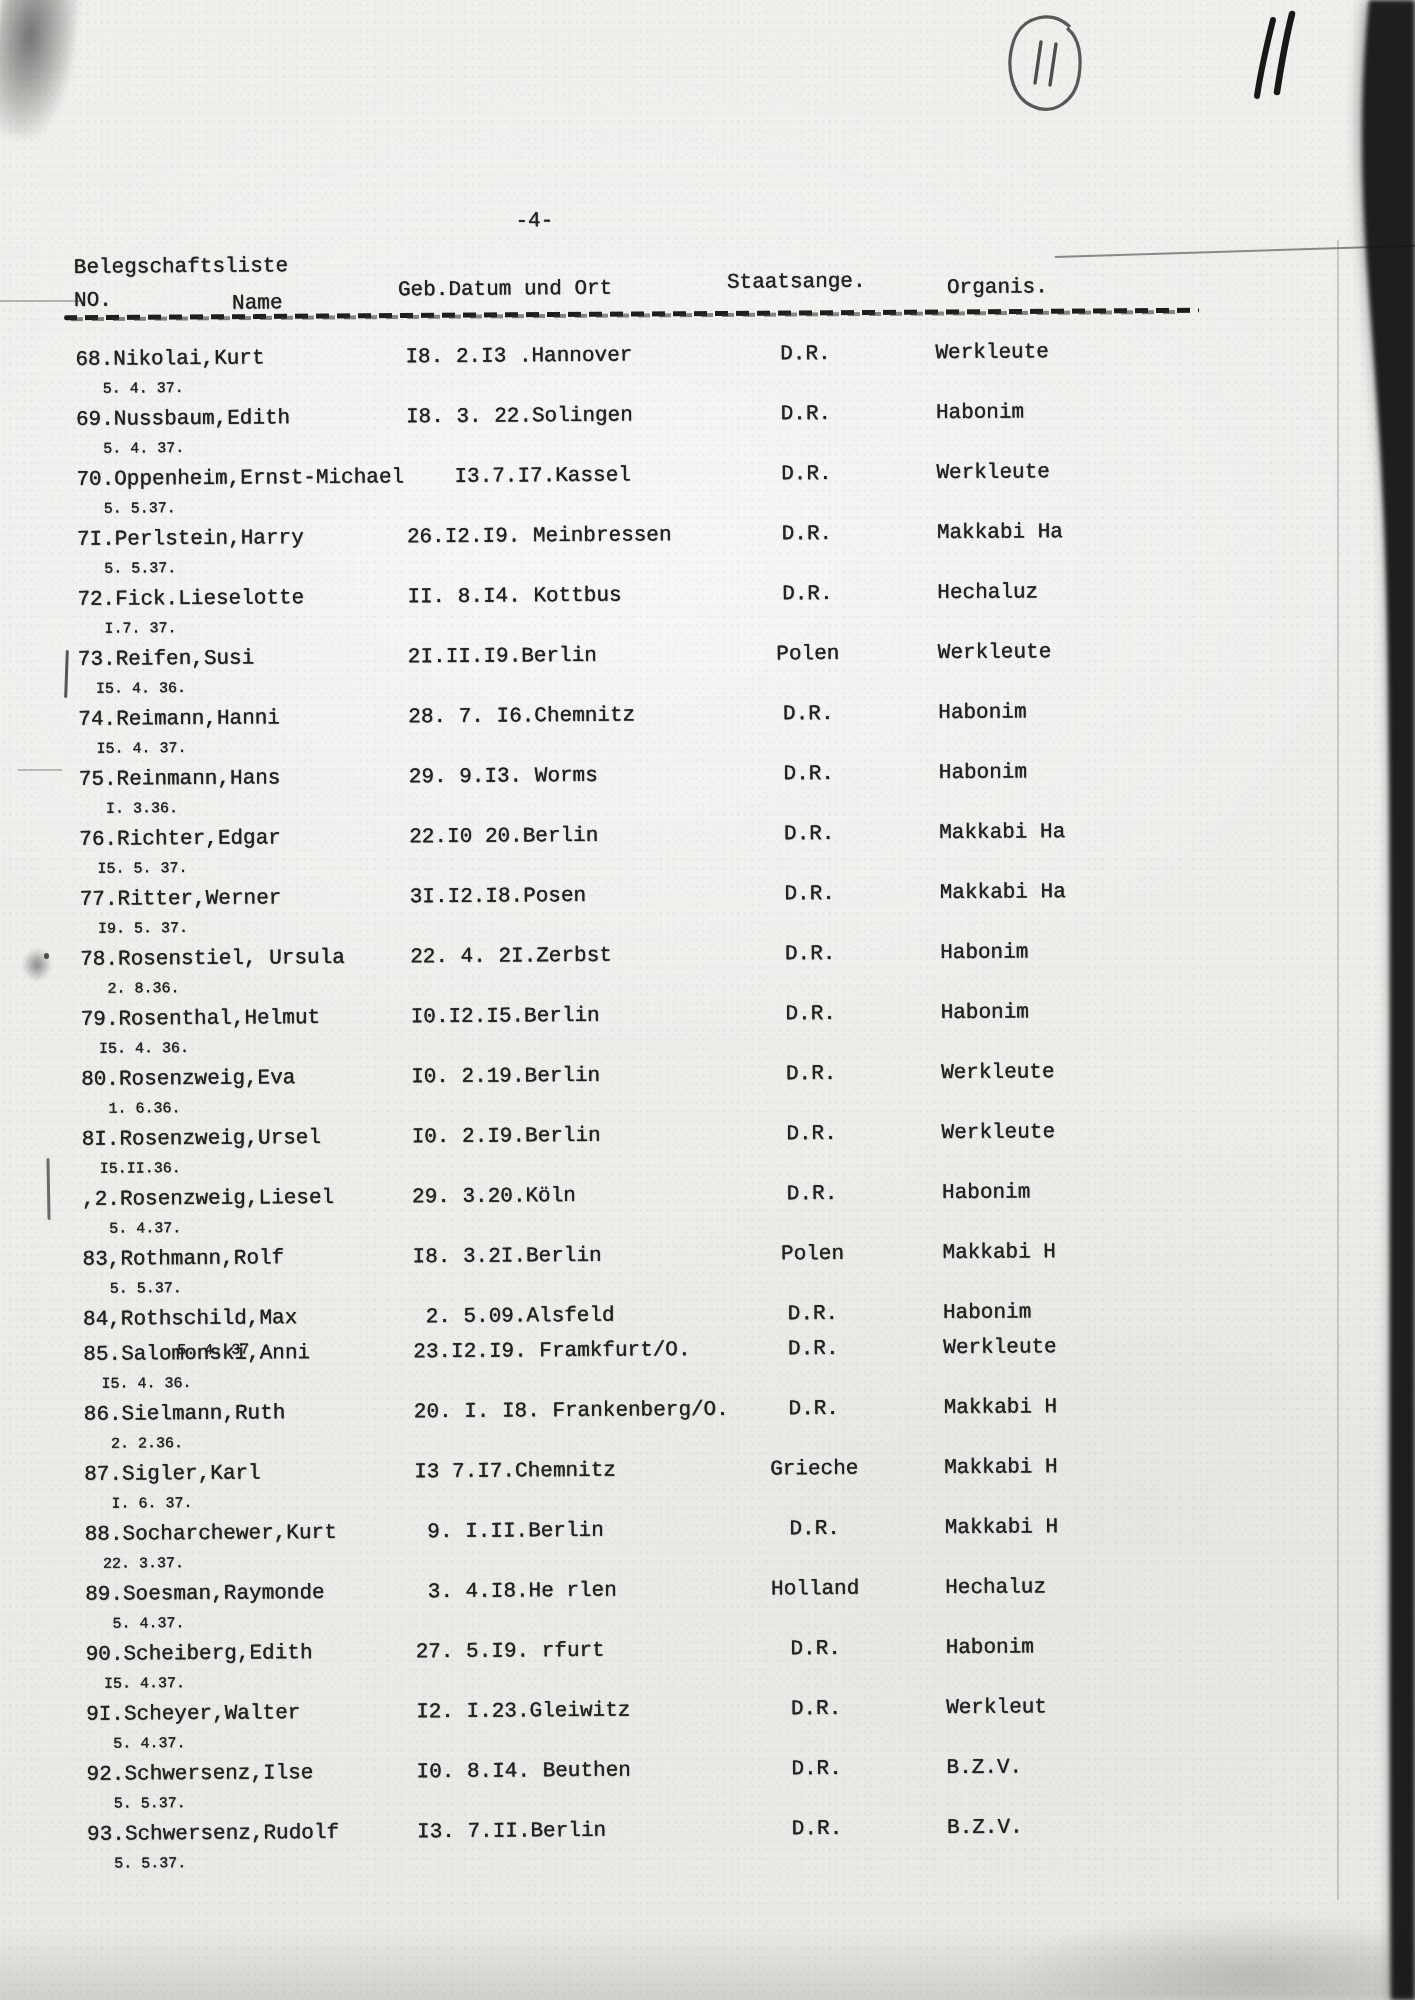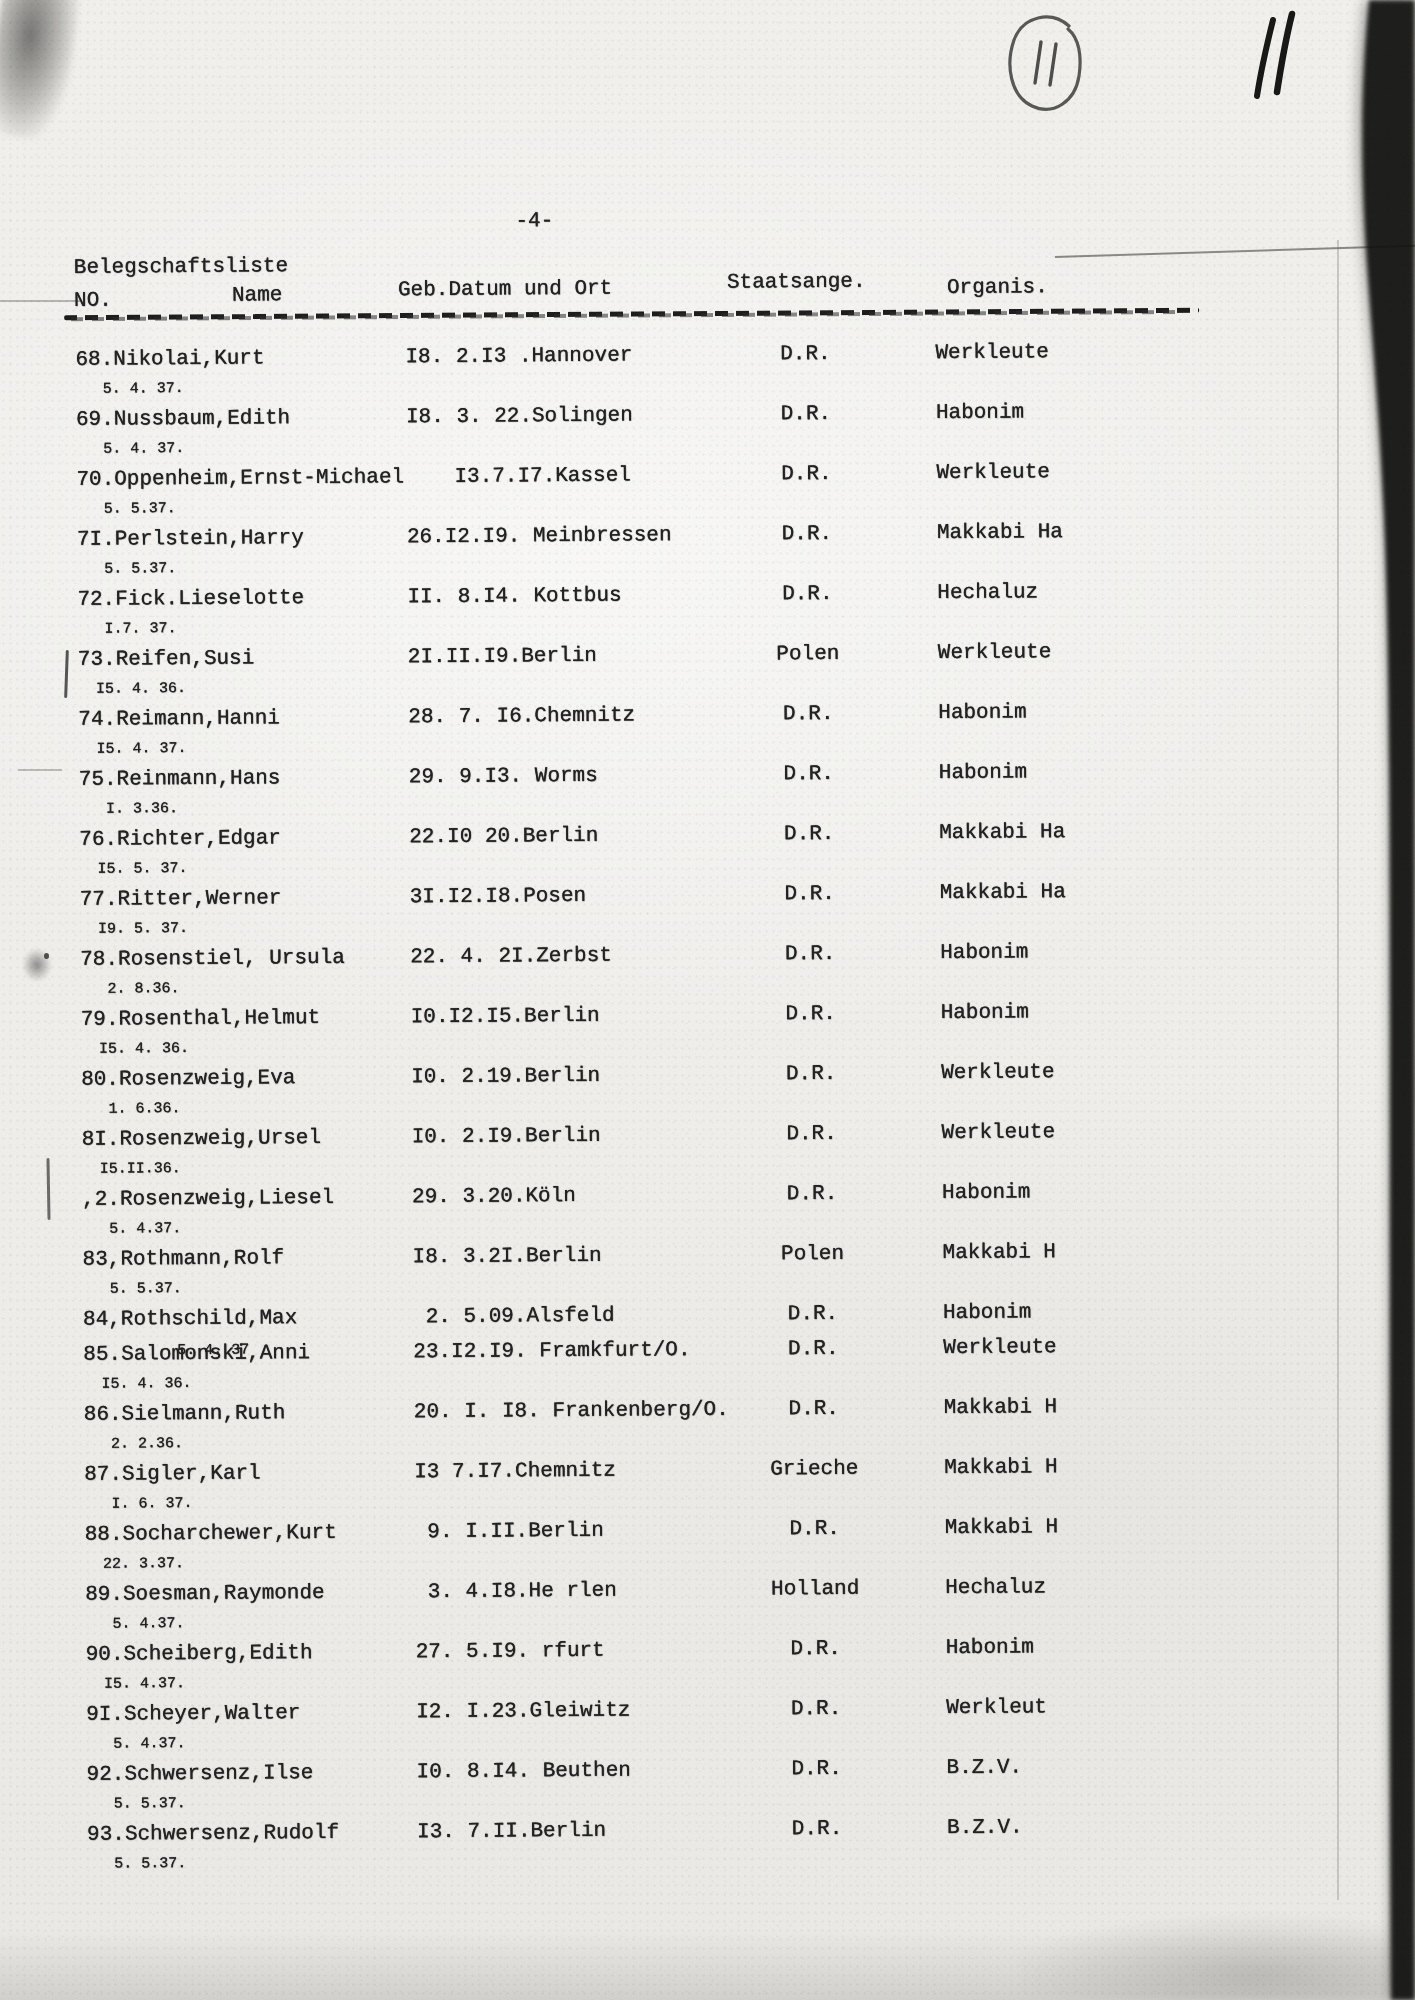--- a/index.html
+++ b/index.html
@@ -110,21 +110,21 @@
   <svg class="note-pen" width="74" height="104" viewBox="0 0 74 104" role="img" aria-label="11">
     <path d="M30,12 C24,36 18,62 14,88" fill="none" stroke="#181816" stroke-width="6" stroke-linecap="round"></path>
     <path d="M49,6 C43,30 38,58 34,84" fill="none" stroke="#181816" stroke-width="6.5" stroke-linecap="round"></path>
   </svg>
 
   <div class="content">
     <div class="t" style="left:516px;top:210px">-4-</div>
 
     <div class="t" style="left:74px;top:253px">Belegschaftsliste</div>
     <div class="t" style="left:74px;top:286px">NO.</div>
-    <div class="t" style="left:232px;top:282px">Name</div>
+    <div class="t" style="left:232px;top:290px">Name</div>
     <div class="t" style="left:398px;top:278px">Geb.Datum und Ort</div>
     <div class="t" style="left:727px;top:273px">Staatsange.</div>
     <div class="t" style="left:947px;top:280px">Organis.</div>
 
     <div class="dashes"></div>
 
     <div id="list">
         <div class="entry">
           <div class="l1">
             <span class="nm">68.Nikolai,Kurt</span>

